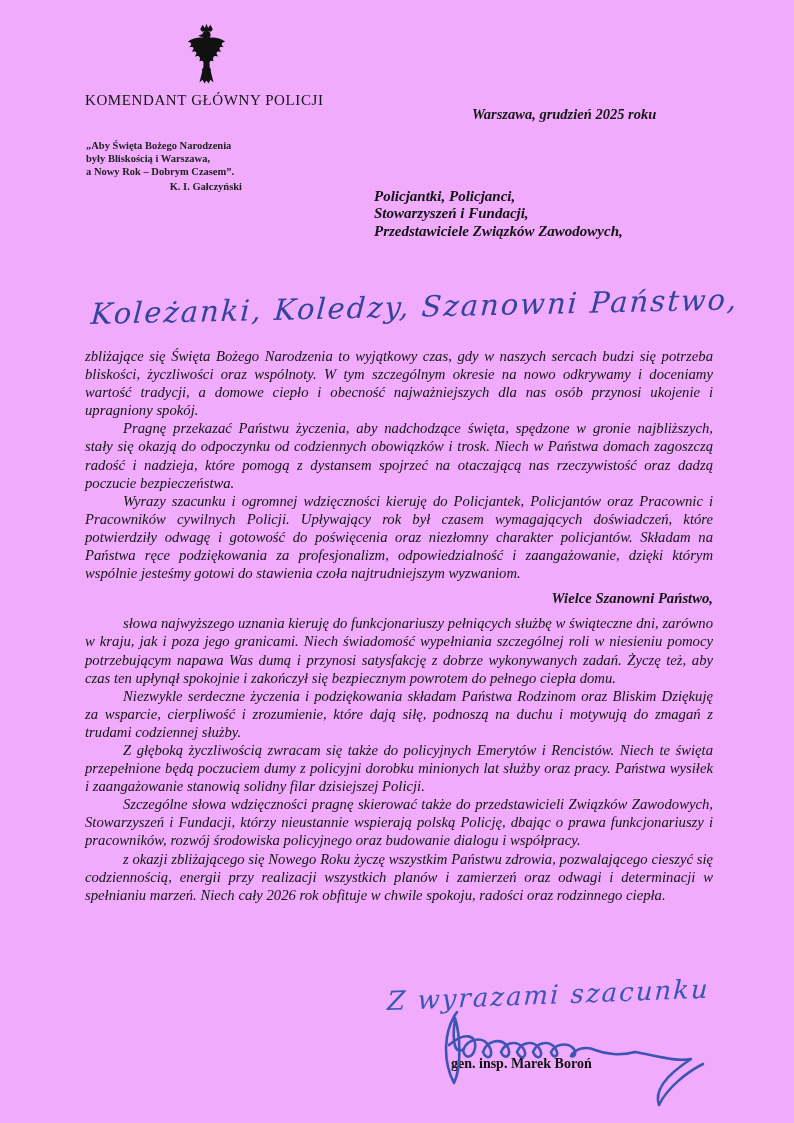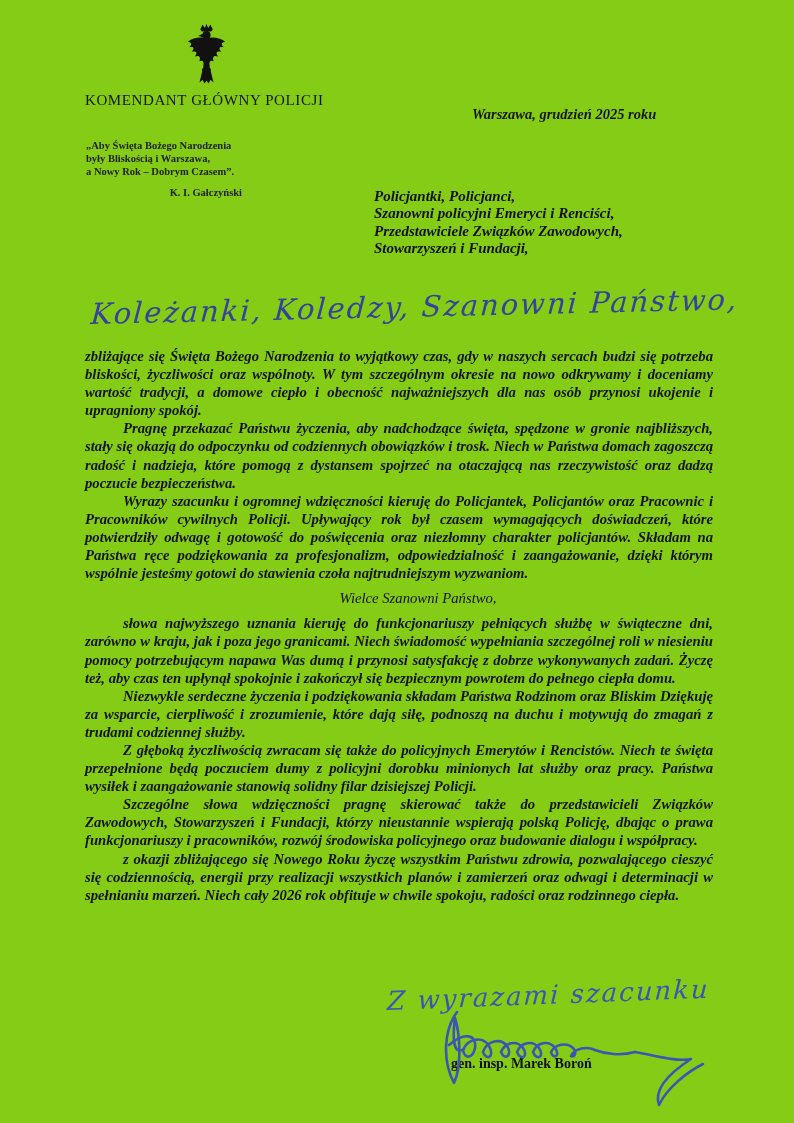--- a/index.html
+++ b/index.html
@@ -1,20 +1,20 @@
 <!DOCTYPE html>
 <html lang="pl"><head>
 <meta charset="utf-8">
 <style>
   html,body{margin:0;padding:0;background:#e8e8e8;}
   .page{
     position:relative;
     width:794px;height:1123px;
     margin:0 auto;
-    background:#84cc16;
+    background:#f0abfc;
     overflow:hidden;
     font-family:"Liberation Serif", serif;
     color:#1a1a1a;
   }
   
   .eagle{position:absolute;left:183px;top:22px;width:47px;height:66px;}
   .sender-title{
     position:absolute;left:85px;top:92px;
     font-size:15px;letter-spacing:0.6px;
     font-family:"Liberation Serif", serif;color:#151515;
@@ -22,21 +22,21 @@
   .place-date{
     position:absolute;left:472px;top:106px;
     font-size:14.5px;font-weight:700;font-style:italic;color:#161616;
   }
   
   .motto{
     position:absolute;left:86px;top:139px;width:168px;
     font-size:10.5px;line-height:13px;
     font-weight:700;color:#222;
   }
-  .motto-author{text-align:right;margin-top:8px;padding-right:12px;}
+  .motto-author{text-align:right;margin-top:2px;padding-right:12px;}
   
   .addressees{
     position:absolute;left:374px;top:188px;
     font-size:15px;line-height:17.3px;
     font-weight:700;font-style:italic;color:#121212;
   }
   
   .hand{
     font-family:"DejaVu Serif", serif;
     font-style:italic;
@@ -53,24 +53,24 @@
     font-size:26px;letter-spacing:2px;
     transform:rotate(-2.2deg) skewX(-5deg);
     transform-origin:left top;
   }
   
   .body-text{
     position:absolute;left:85px;top:347px;width:628px;
     font-size:14.7px;line-height:18.1px;
     font-style:italic;text-align:justify;color:#141414;
   }
-  .body-text p{margin:0;text-indent:38px;font-weight:bold;}
+  .body-text p{margin:0;text-indent:38px;}
   .body-text p.noindent{text-indent:0;}
   .body-text p.h{
-    font-weight:400;text-align:center;
+    font-weight:700;text-align:right;
     margin-top:7px;margin-bottom:7px;
   }
   
   .signer-name{
     position:absolute;left:451px;top:1056px;
     font-size:14px;font-weight:700;color:#111;
     z-index:1;
   }
   .signature-svg{
     position:absolute;left:424px;top:1004px;width:296px;height:116px;
@@ -97,23 +97,22 @@
 
   <div class="motto">
     <div>„Aby Święta Bożego Narodzenia</div>
     <div>były Bliskością i Warszawa,</div>
     <div>a Nowy Rok – Dobrym Czasem”.</div>
     <div class="motto-author">K. I. Gałczyński</div>
   </div>
 
   <div class="addressees">
     <div>Policjantki, Policjanci,</div>
-    <div>Szanowni policyjni Emeryci i Renciści,</div>
+    <div>Stowarzyszeń i Fundacji,</div>
     <div>Przedstawiciele Związków Zawodowych,</div>
-    <div>Stowarzyszeń i Fundacji,</div>
   </div>
 
   <div class="hand greeting" style="color:#34439b">Koleżanki, Koledzy, Szanowni Państwo,</div>
 
   <div class="body-text">
     <p class="noindent">zbliżające się Święta Bożego Narodzenia to wyjątkowy czas, gdy w naszych sercach budzi się potrzeba bliskości, życzliwości oraz wspólnoty. W tym szczególnym okresie na nowo odkrywamy i doceniamy wartość tradycji, a domowe ciepło i obecność najważniejszych dla nas osób przynosi ukojenie i upragniony spokój.</p>
     <p>Pragnę przekazać Państwu życzenia, aby nadchodzące święta, spędzone w gronie najbliższych, stały się okazją do odpoczynku od codziennych obowiązków i trosk. Niech w Państwa domach zagoszczą radość i nadzieja, które pomogą z dystansem spojrzeć na otaczającą nas rzeczywistość oraz dadzą poczucie bezpieczeństwa.</p>
     <p>Wyrazy szacunku i ogromnej wdzięczności kieruję do Policjantek, Policjantów oraz Pracownic i Pracowników cywilnych Policji. Upływający rok był czasem wymagających doświadczeń, które potwierdziły odwagę i gotowość do poświęcenia oraz niezłomny charakter policjantów. Składam na Państwa ręce podziękowania za profesjonalizm, odpowiedzialność i zaangażowanie, dzięki którym wspólnie jesteśmy gotowi do stawienia czoła najtrudniejszym wyzwaniom.</p>
     <p class="h">Wielce Szanowni Państwo,</p>
     <p>słowa najwyższego uznania kieruję do funkcjonariuszy pełniących służbę w świąteczne dni, zarówno w kraju, jak i poza jego granicami. Niech świadomość wypełniania szczególnej roli w niesieniu pomocy potrzebującym napawa Was dumą i przynosi satysfakcję z dobrze wykonywanych zadań. Życzę też, aby czas ten upłynął spokojnie i zakończył się bezpiecznym powrotem do pełnego ciepła domu.</p>

